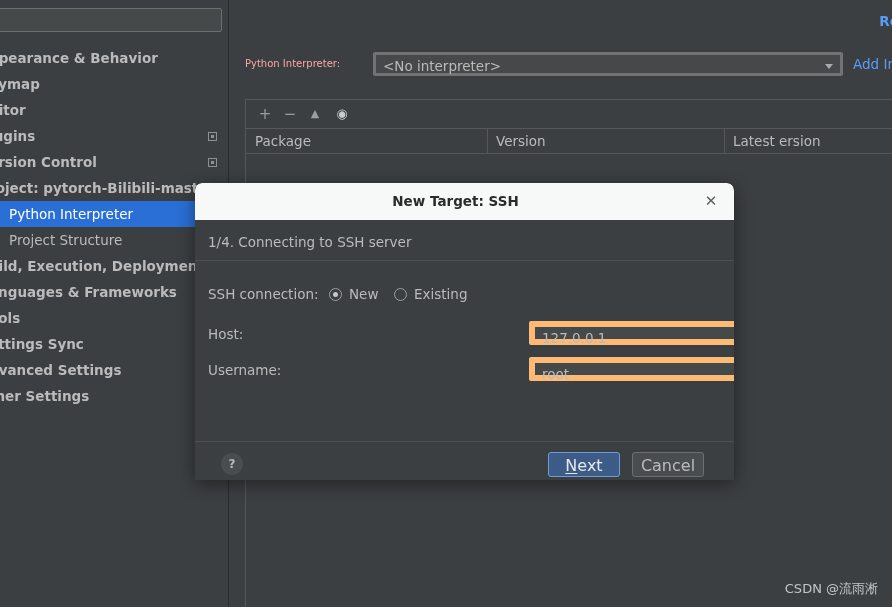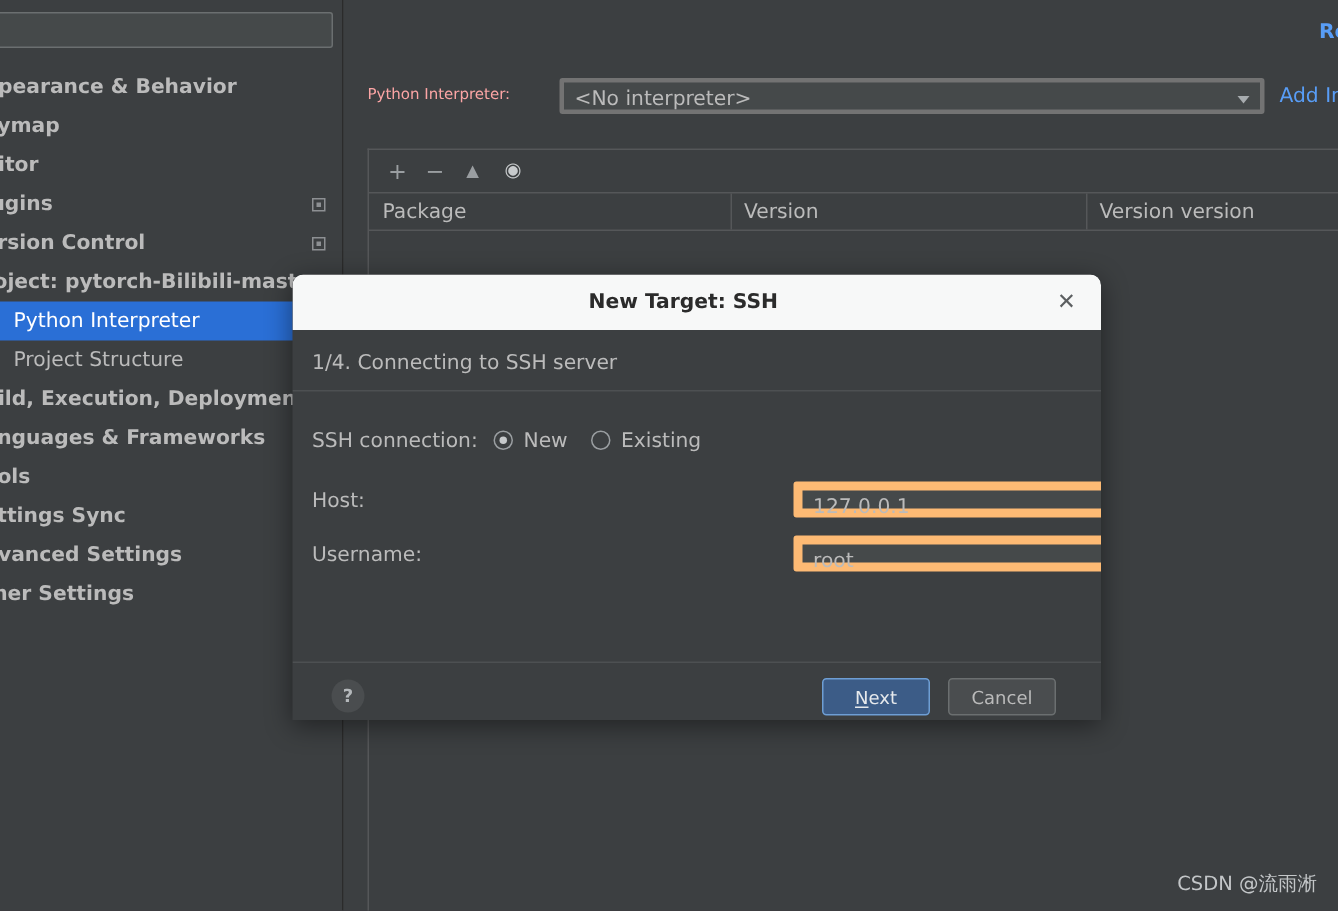--- a/index.html
+++ b/index.html
@@ -418,21 +418,21 @@
     font-weight: bold;
     line-height: 22px;
     text-align: center;
   }
   .dlg-button {
     position: absolute;
     top: 10px;
     height: 25px;
     line-height: 25px;
     text-align: center;
-    font-size: 12px;
+    font-size: 16px;
     border-radius: 3px;
     box-sizing: border-box;
   }
   #btn-next {
     left: 353px;
     width: 72px;
     background: #3c5c87;
     border: 1px solid #6e9ed4;
     color: #e6e9ec;
   }
@@ -530,21 +530,21 @@
         <div class="tb-icon" id="tb-add">+</div>
         <div class="tb-icon" id="tb-remove">−</div>
         <div class="tb-icon" id="tb-upgrade">▲</div>
         <div class="tb-icon" id="tb-eye">◉</div>
       </div>
       <div id="packages-header">
         <div class="col-head" id="col-package">Package</div>
         <div class="col-sep" id="sep-1"></div>
         <div class="col-head" id="col-version">Version</div>
         <div class="col-sep" id="sep-2"></div>
-        <div class="col-head" id="col-latest">Version version</div>
+        <div class="col-head" id="col-latest">Latest ersion</div>
       </div>
       <div id="packages-body"></div>
     </div>
   </div>
 </div>
 
 <div id="dialog">
 
   <div id="dialog-titlebar">
     <div id="dialog-title">New Target: SSH</div>

